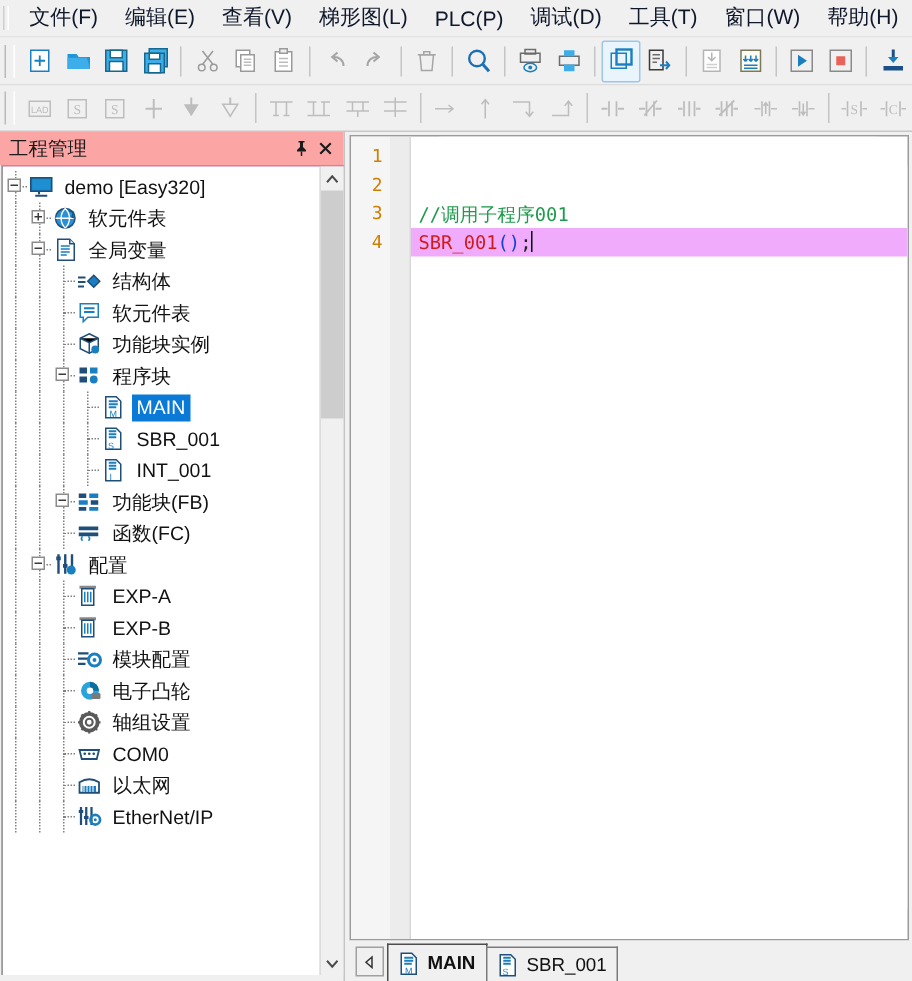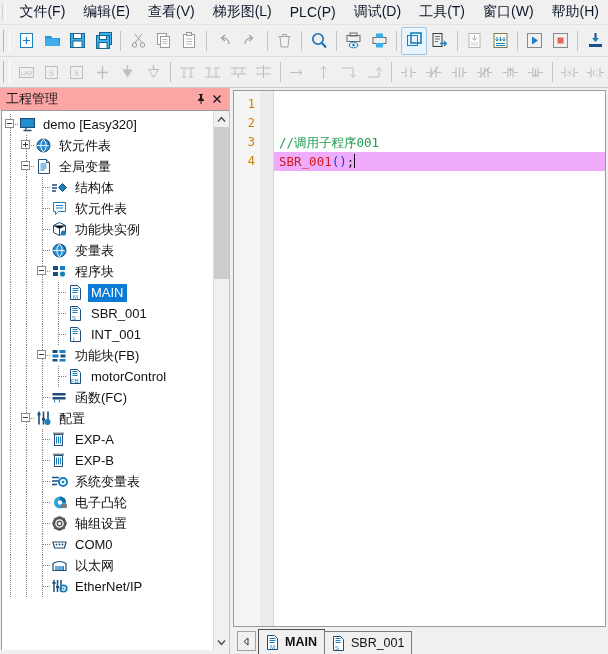--- a/index.html
+++ b/index.html
@@ -504,33 +504,20 @@
                   <path d="M8.5 1.5l6 3v7l-6 3-6-3v-7z" fill="#fff" stroke="#1f4e79"></path>
                   <path d="M2.5 4.5l6 3 6-3M8.5 7.5v7" stroke="#1f4e79"></path>
                   <circle cx="12.5" cy="12" r="2.6" fill="#1a7fc1"></circle>
                 </svg>
               </div>
               <div class="lbl">功能块实例</div>
             </div>
             <div class="node">
               <div class="ind v"></div>
               <div class="ind v"></div>
-              <div class="exp line"></div>
-              <div class="ico">
-                <svg width="17" height="17" viewBox="0 0 17 17">
-                  <circle cx="8.5" cy="8.5" r="6.5" fill="#2b8fd4" stroke="#1f4e79"></circle>
-                  <path d="M2 8.5h13M8.5 2a9 9 0 010 13M8.5 2a9 9 0 000 13" stroke="#fff" fill="none" stroke-width="0.9"></path>
-                  <path d="M11 3.5l3 1-1 3 2 1" stroke="#0e5a8a" fill="none"></path>
-                </svg>
-              </div>
-              <div class="lbl">变量表</div>
-            </div>
-            <div class="node">
-              <div class="ind v"></div>
-              <div class="ind v"></div>
               <div class="exp line">
                 <span class="box "></span>
               </div>
               <div class="ico">
                 <svg width="17" height="17" viewBox="0 0 17 17">
                   <rect x="2" y="3" width="5" height="4" fill="#1f4e79"></rect>
                   <rect x="9" y="3" width="5" height="4" fill="#1a7fc1"></rect>
                   <rect x="2" y="9" width="5" height="4" fill="#1f4e79"></rect>
                   <circle cx="11.5" cy="11" r="2.6" fill="#1a7fc1"></circle>
                 </svg>
@@ -593,34 +580,20 @@
                   <rect x="9.5" y="7.5" width="5" height="3" fill="#1f4e79"></rect>
                   <rect x="1.5" y="12" width="5" height="2.5" fill="#1f4e79"></rect>
                   <rect x="8.5" y="12" width="6" height="2.5" fill="#1a7fc1"></rect>
                 </svg>
               </div>
               <div class="lbl">功能块(FB)</div>
             </div>
             <div class="node">
               <div class="ind v"></div>
               <div class="ind v"></div>
-              <div class="ind v"></div>
-              <div class="exp line"></div>
-              <div class="ico">
-                <svg width="17" height="17" viewBox="0 0 17 17">
-                  <path d="M3.5 1.5h7l3 3v11h-10z" fill="#fff" stroke="#1f4e79"></path>
-                  <path d="M5.5 3.5h5M5.5 5.5h5M5.5 7.5h5" stroke="#1a7fc1" stroke-width="1.2"></path>
-                  <text x="4" y="15" font-size="6" fill="#1a7fc1" font-family="sans-serif">FB</text>
-                </svg>
-              </div>
-              <div class="lbl">motorControl</div>
-            </div>
-            <div class="node">
-              <div class="ind v"></div>
-              <div class="ind v"></div>
               <div class="exp line"></div>
               <div class="ico">
                 <svg width="17" height="17" viewBox="0 0 17 17">
                   <rect x="1.5" y="4" width="13" height="2.5" fill="#1f4e79"></rect>
                   <rect x="1.5" y="8" width="13" height="2.5" fill="#1f4e79"></rect>
                   <path d="M4 13.5q-1.5-1.5 0-3M8 13.5q1.5-1.5 0-3" stroke="#1a7fc1" fill="none"></path>
                 </svg>
               </div>
               <div class="lbl">函数(FC)</div>
             </div>
@@ -669,21 +642,21 @@
               <div class="ind v"></div>
               <div class="ind v"></div>
               <div class="exp line"></div>
               <div class="ico">
                 <svg width="17" height="17" viewBox="0 0 17 17">
                   <path d="M1 4.5h7M1 8h7M1 11.5h5" stroke="#1f4e79" stroke-width="1.5"></path>
                   <circle cx="12" cy="9" r="4" fill="none" stroke="#1a7fc1" stroke-width="2"></circle>
                   <circle cx="12" cy="9" r="1.3" fill="#1a7fc1"></circle>
                 </svg>
               </div>
-              <div class="lbl">系统变量表</div>
+              <div class="lbl">模块配置</div>
             </div>
             <div class="node">
               <div class="ind v"></div>
               <div class="ind v"></div>
               <div class="exp line"></div>
               <div class="ico">
                 <svg width="17" height="17" viewBox="0 0 17 17">
                   <circle cx="9" cy="8.5" r="6" fill="#2aa3d8"></circle>
                   <path d="M9 2.5a6 6 0 016 6h-6z" fill="#0d6ca0"></path>
                   <circle cx="9" cy="8.5" r="2.2" fill="#fff"></circle>

